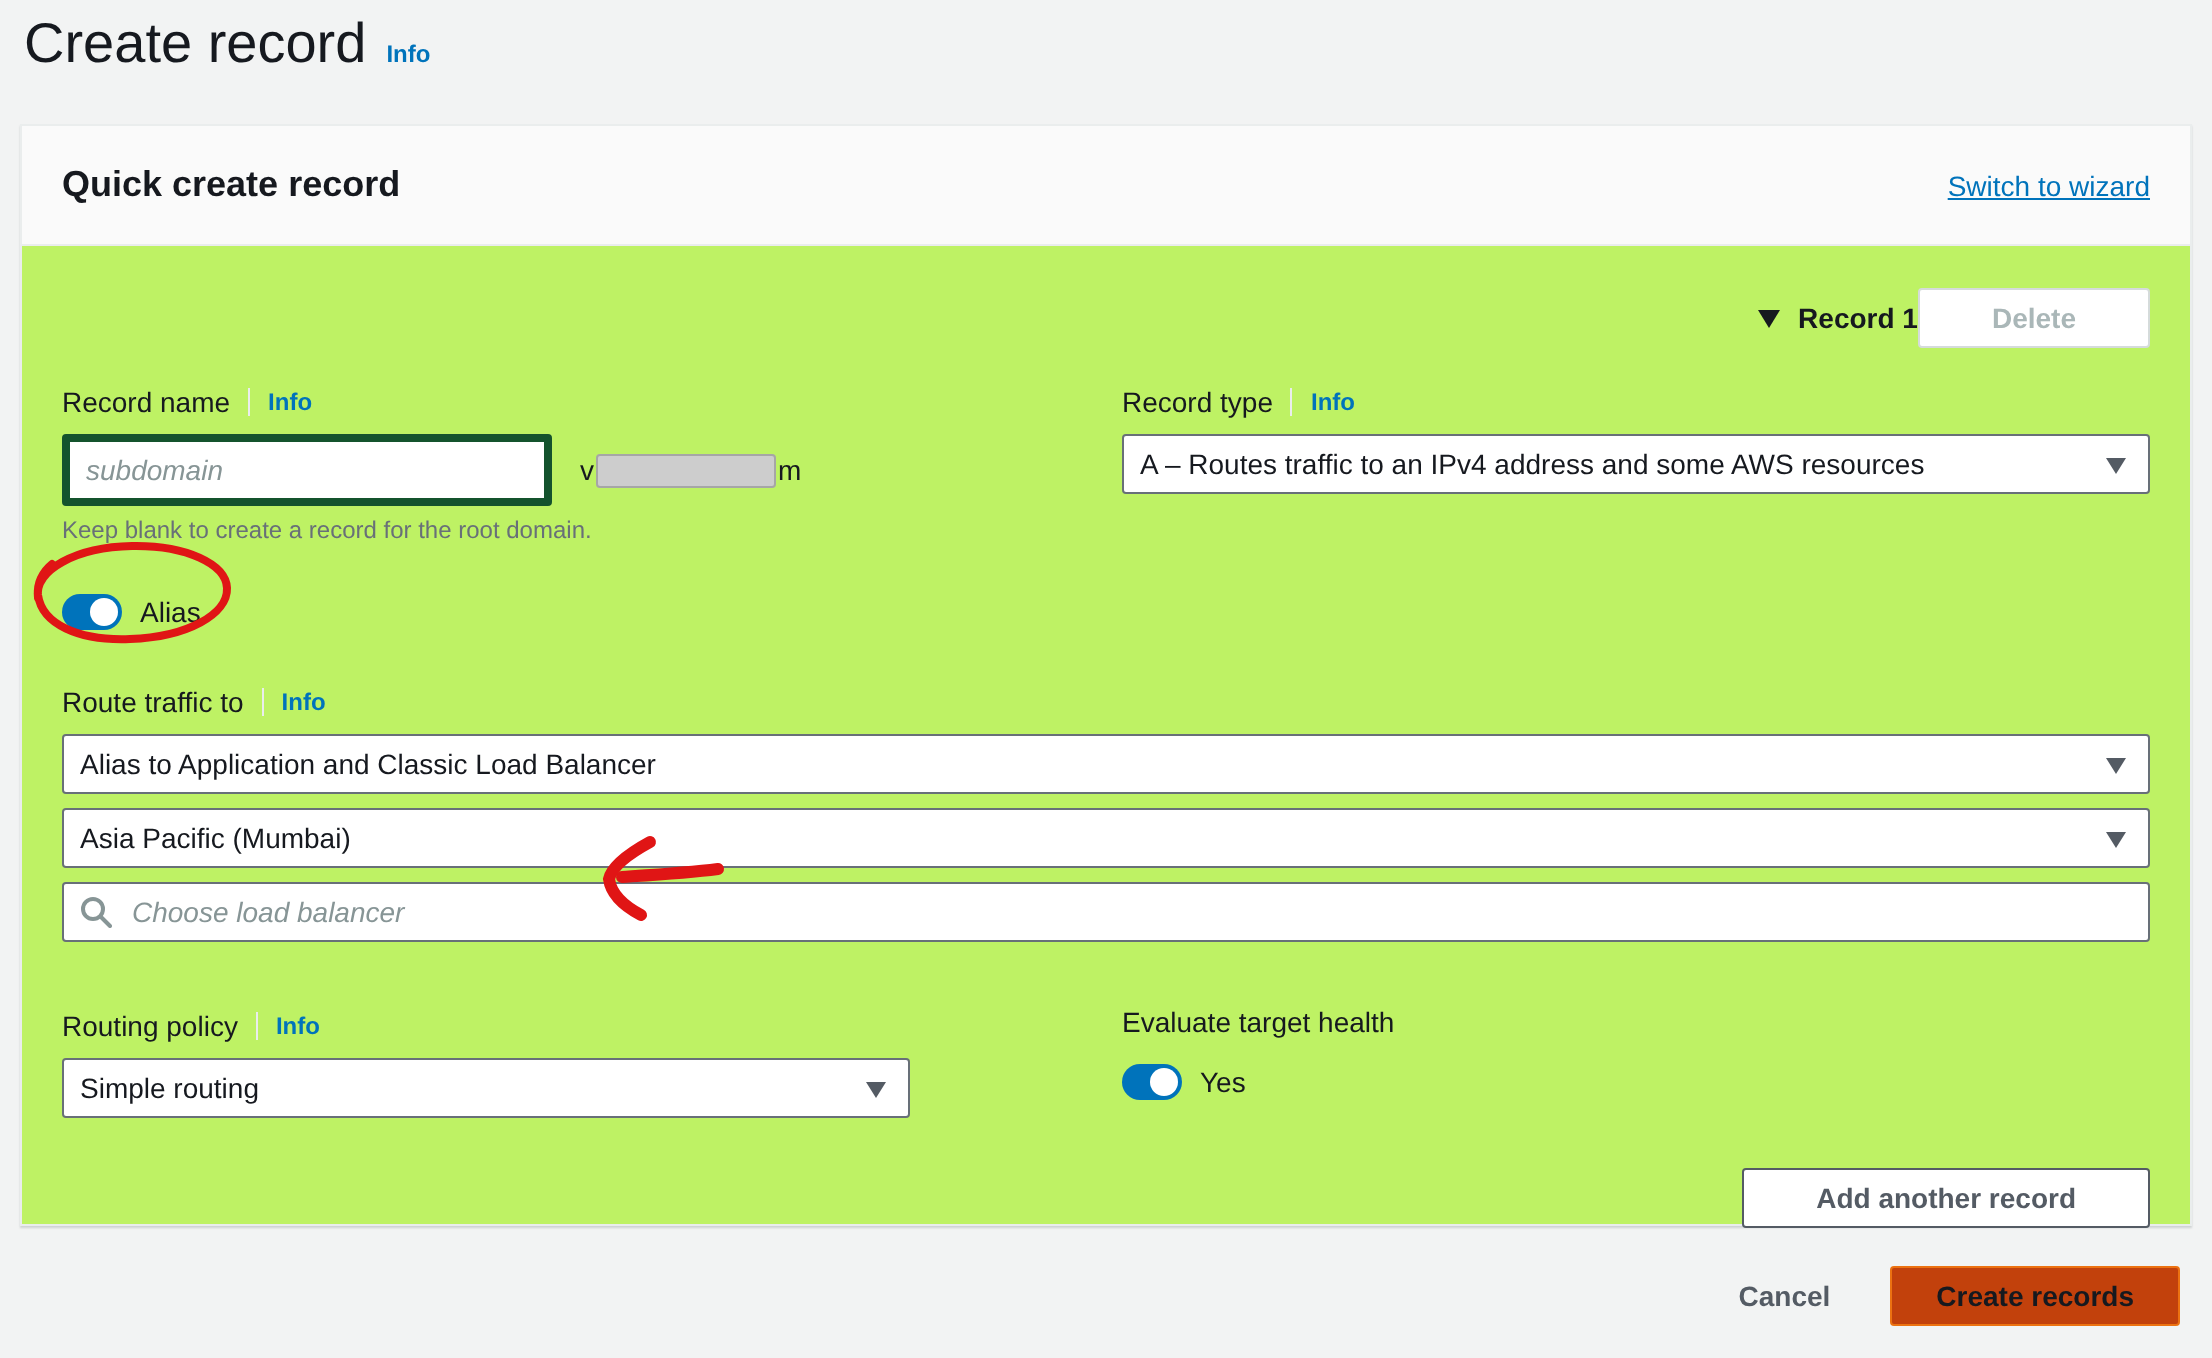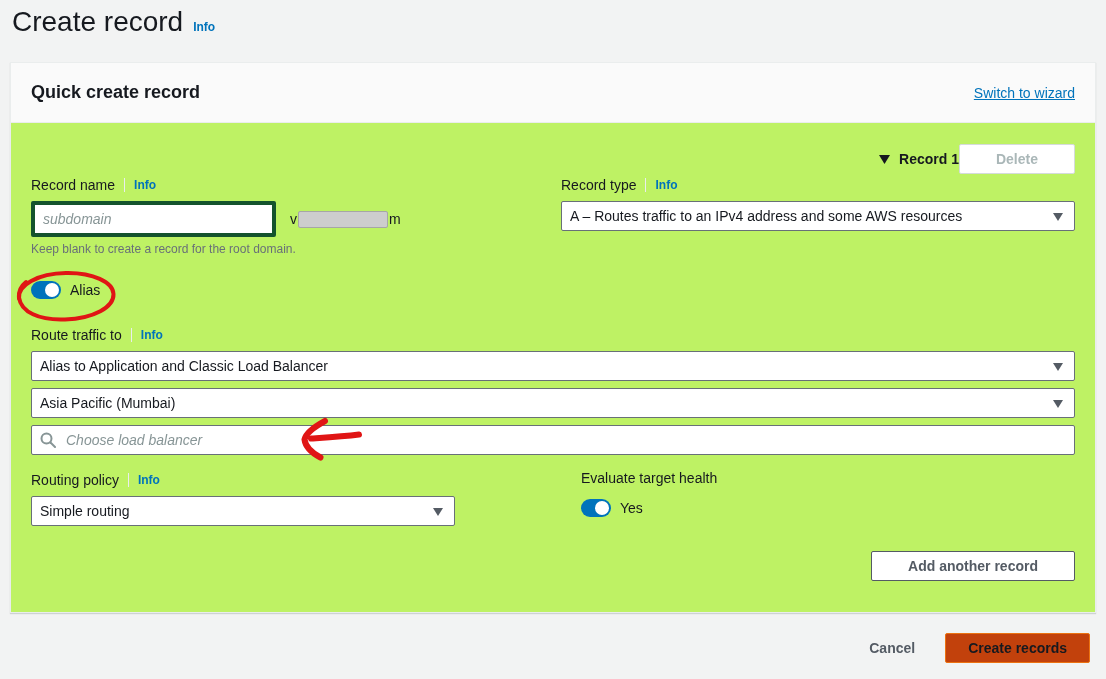--- a/index.html
+++ b/index.html
@@ -39,21 +39,21 @@
   .expander-label { font-size: 14px; font-weight: bold; }
 
   
   .btn { font-family: inherit; font-size: 14px; font-weight: bold; border-radius: 2px;
          padding: 5px 36px; background: #fff; cursor: pointer; line-height: 18px; }
   .btn-disabled { border: 1px solid #d5dbdb; color: #aab7b8; cursor: default; }
   .btn-secondary { border: 1px solid #545b64; color: #545b64; }
   .btn-primary { background: #c2410c; border: 1px solid #ec7211; color: #16191f; padding: 5px 22px; }
 
   
-  .cols { display: flex; }
+  .cols { display: flex; margin-top: 16px; }
   .col-left { width: 530px; }
   .col-right { flex: 1; }
 
   .label-row { display: flex; align-items: center; gap: 9px; height: 20px; margin-bottom: 6px; font-size: 14px; }
   .vdiv { width: 1px; height: 14px; background: #eaeded; }
 
   .text-input {
     height: 30px; border: 4px solid #14532d; border-radius: 2px; padding: 14px 8px;
     font-size: 14px; font-family: inherit; color: #16191f; background: #fff; outline: none;
   }
@@ -82,21 +82,21 @@
 
   .route-label { margin-top: 26px; margin-bottom: 0; }
 
   .search-box {
     position: relative; height: 30px; border: 1px solid #687078; border-radius: 2px;
     background: #fff; display: flex; align-items: center; padding: 0 8px; gap: 8px; margin-top: 7px;
   }
   .search-box input { border: none; outline: none; flex: 1; font-size: 14px; font-family: inherit; background: transparent; }
   .search-box input::placeholder { color: #879596; font-style: italic; }
 
-  .routing-row { display: flex; margin-top: 15px; gap: 20px; }
+  .routing-row { display: flex; margin-top: 32px; }
   .routing-col { width: 530px; }
   .routing-select { width: 424px; margin-top: 6px; }
   .eth-col { flex: 1; }
   .eth-label { font-size: 14px; height: 20px; }
   .eth-toggle { margin-top: 9px; }
 
   .card-footer-row { display: flex; justify-content: flex-end; margin-top: 25px; }
 
   
   .page-actions { position: absolute; top: 633px; right: 16px; display: flex; align-items: center; gap: 30px; }

